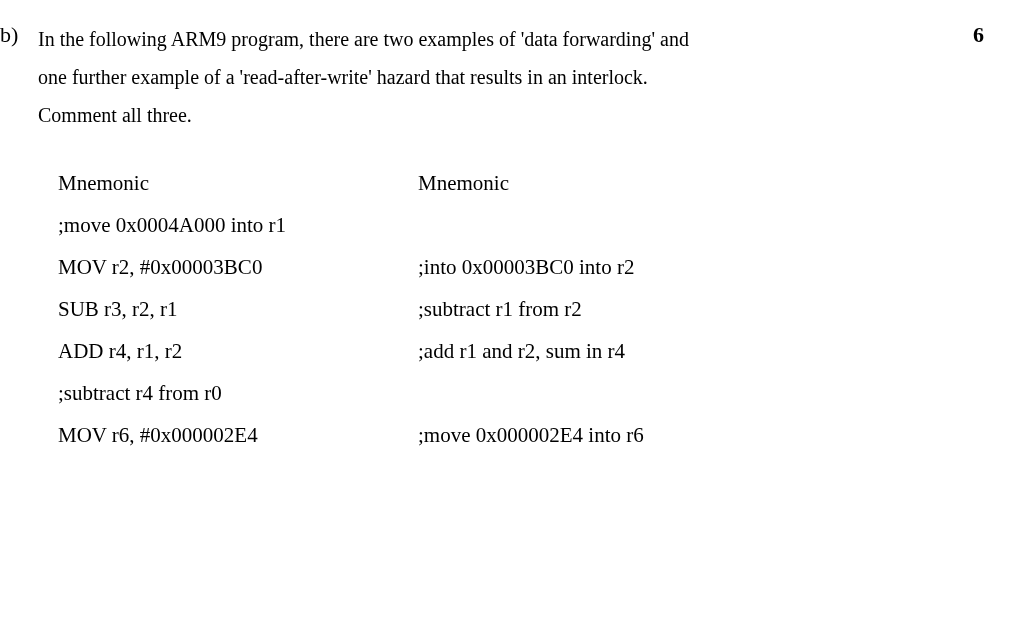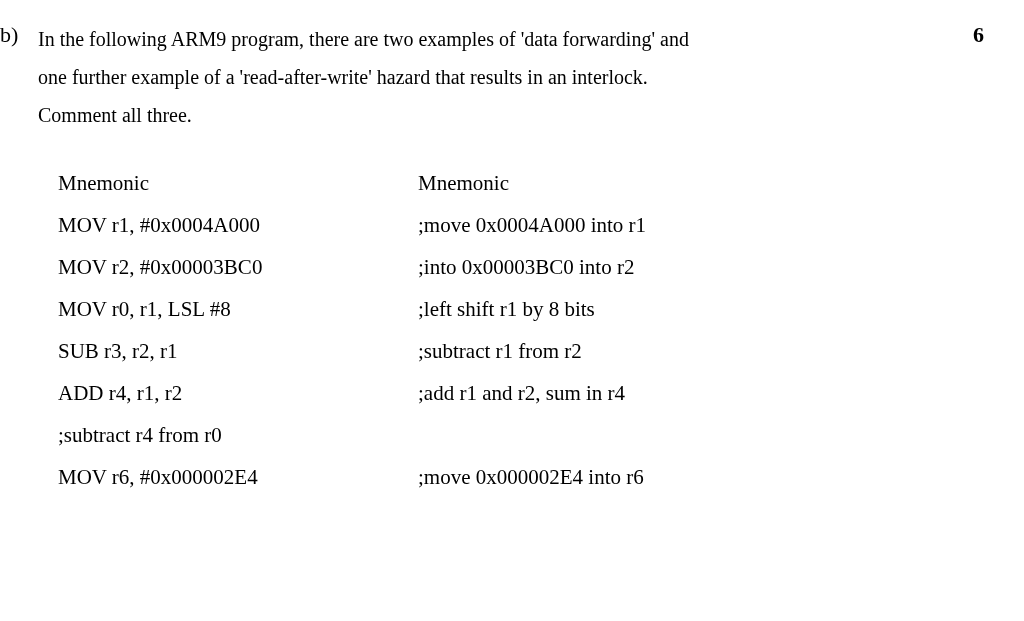--- a/index.html
+++ b/index.html
@@ -68,30 +68,25 @@
       <span>In the following ARM9 program, there are two examples of 'data forwarding' and</span><br>
       <span>one further example of a 'read-after-write' hazard that results in an interlock.</span><br>
       <span>Comment all three.</span>
     </div>
     <div class="code-section">
       <div class="code-row">
         <div class="mnemonic-col">Mnemonic</div>
         <div class="comment-col">Mnemonic</div>
       </div>
       <div class="code-row">
-        <div class="mnemonic-col">MOV r1, #0x0004A000</div>
         <div class="comment-col">;move 0x0004A000 into r1</div>
       </div>
       <div class="code-row">
         <div class="mnemonic-col">MOV r2, #0x00003BC0</div>
         <div class="comment-col">;into 0x00003BC0 into r2</div>
-      </div>
-      <div class="code-row">
-        <div class="mnemonic-col">MOV r0, r1, LSL #8</div>
-        <div class="comment-col">;left shift r1 by 8 bits</div>
       </div>
       <div class="code-row">
         <div class="mnemonic-col">SUB r3, r2, r1</div>
         <div class="comment-col">;subtract r1 from r2</div>
       </div>
       <div class="code-row">
         <div class="mnemonic-col">ADD r4, r1, r2</div>
         <div class="comment-col">;add r1 and r2, sum in r4</div>
       </div>
       <div class="code-row">

